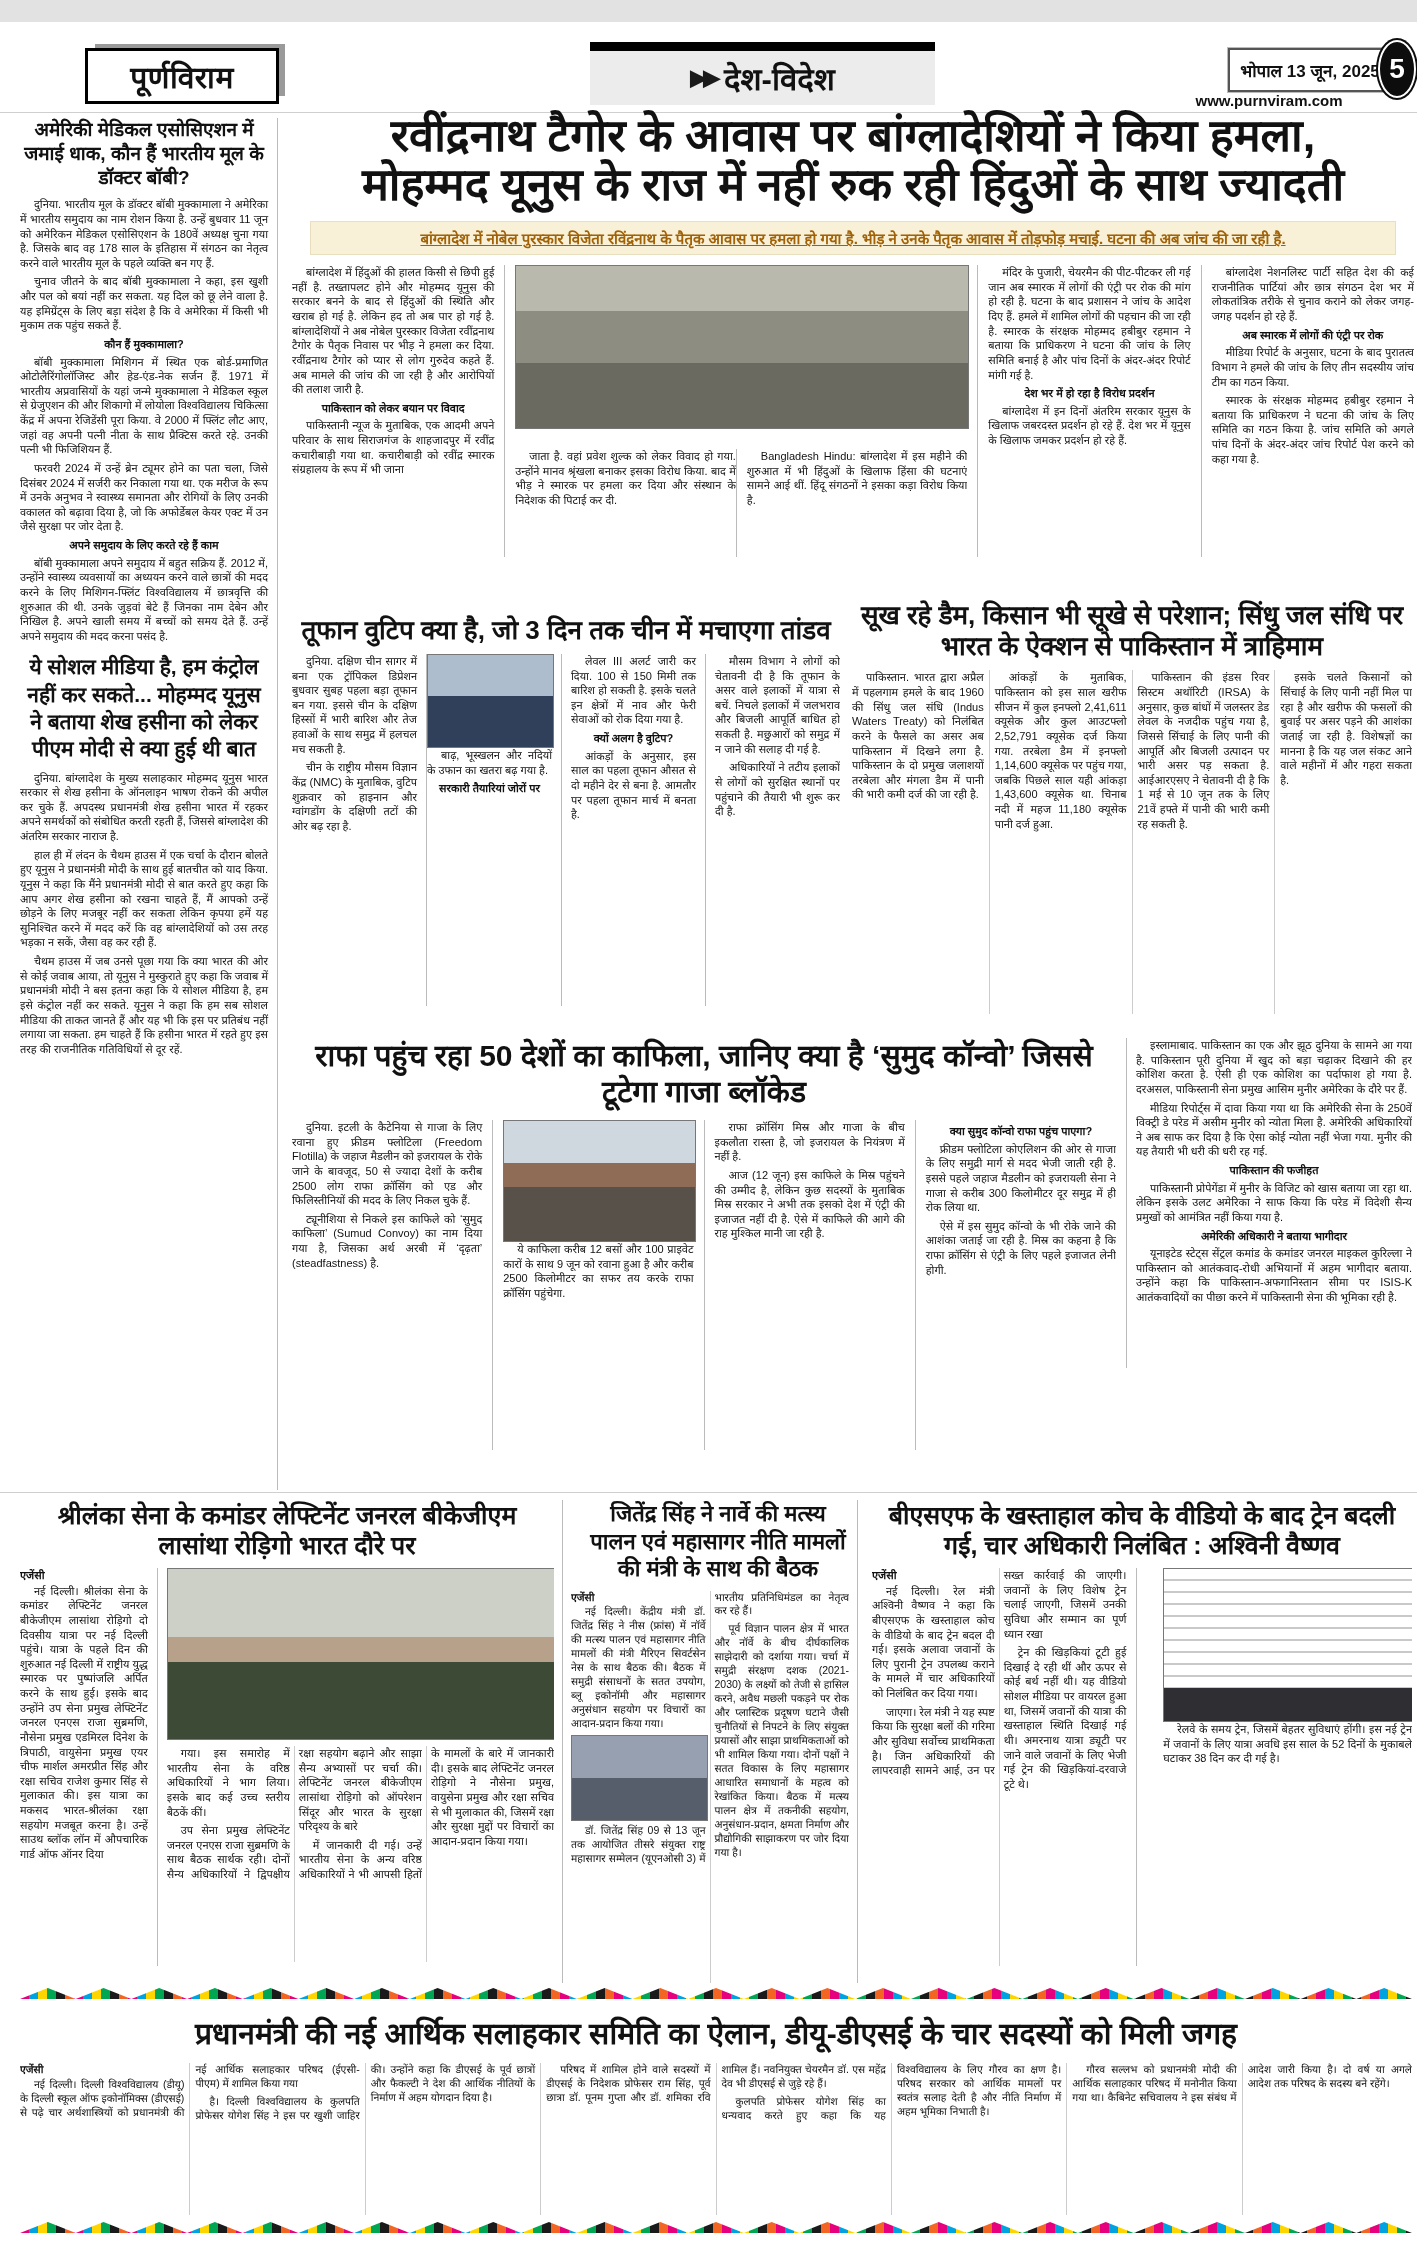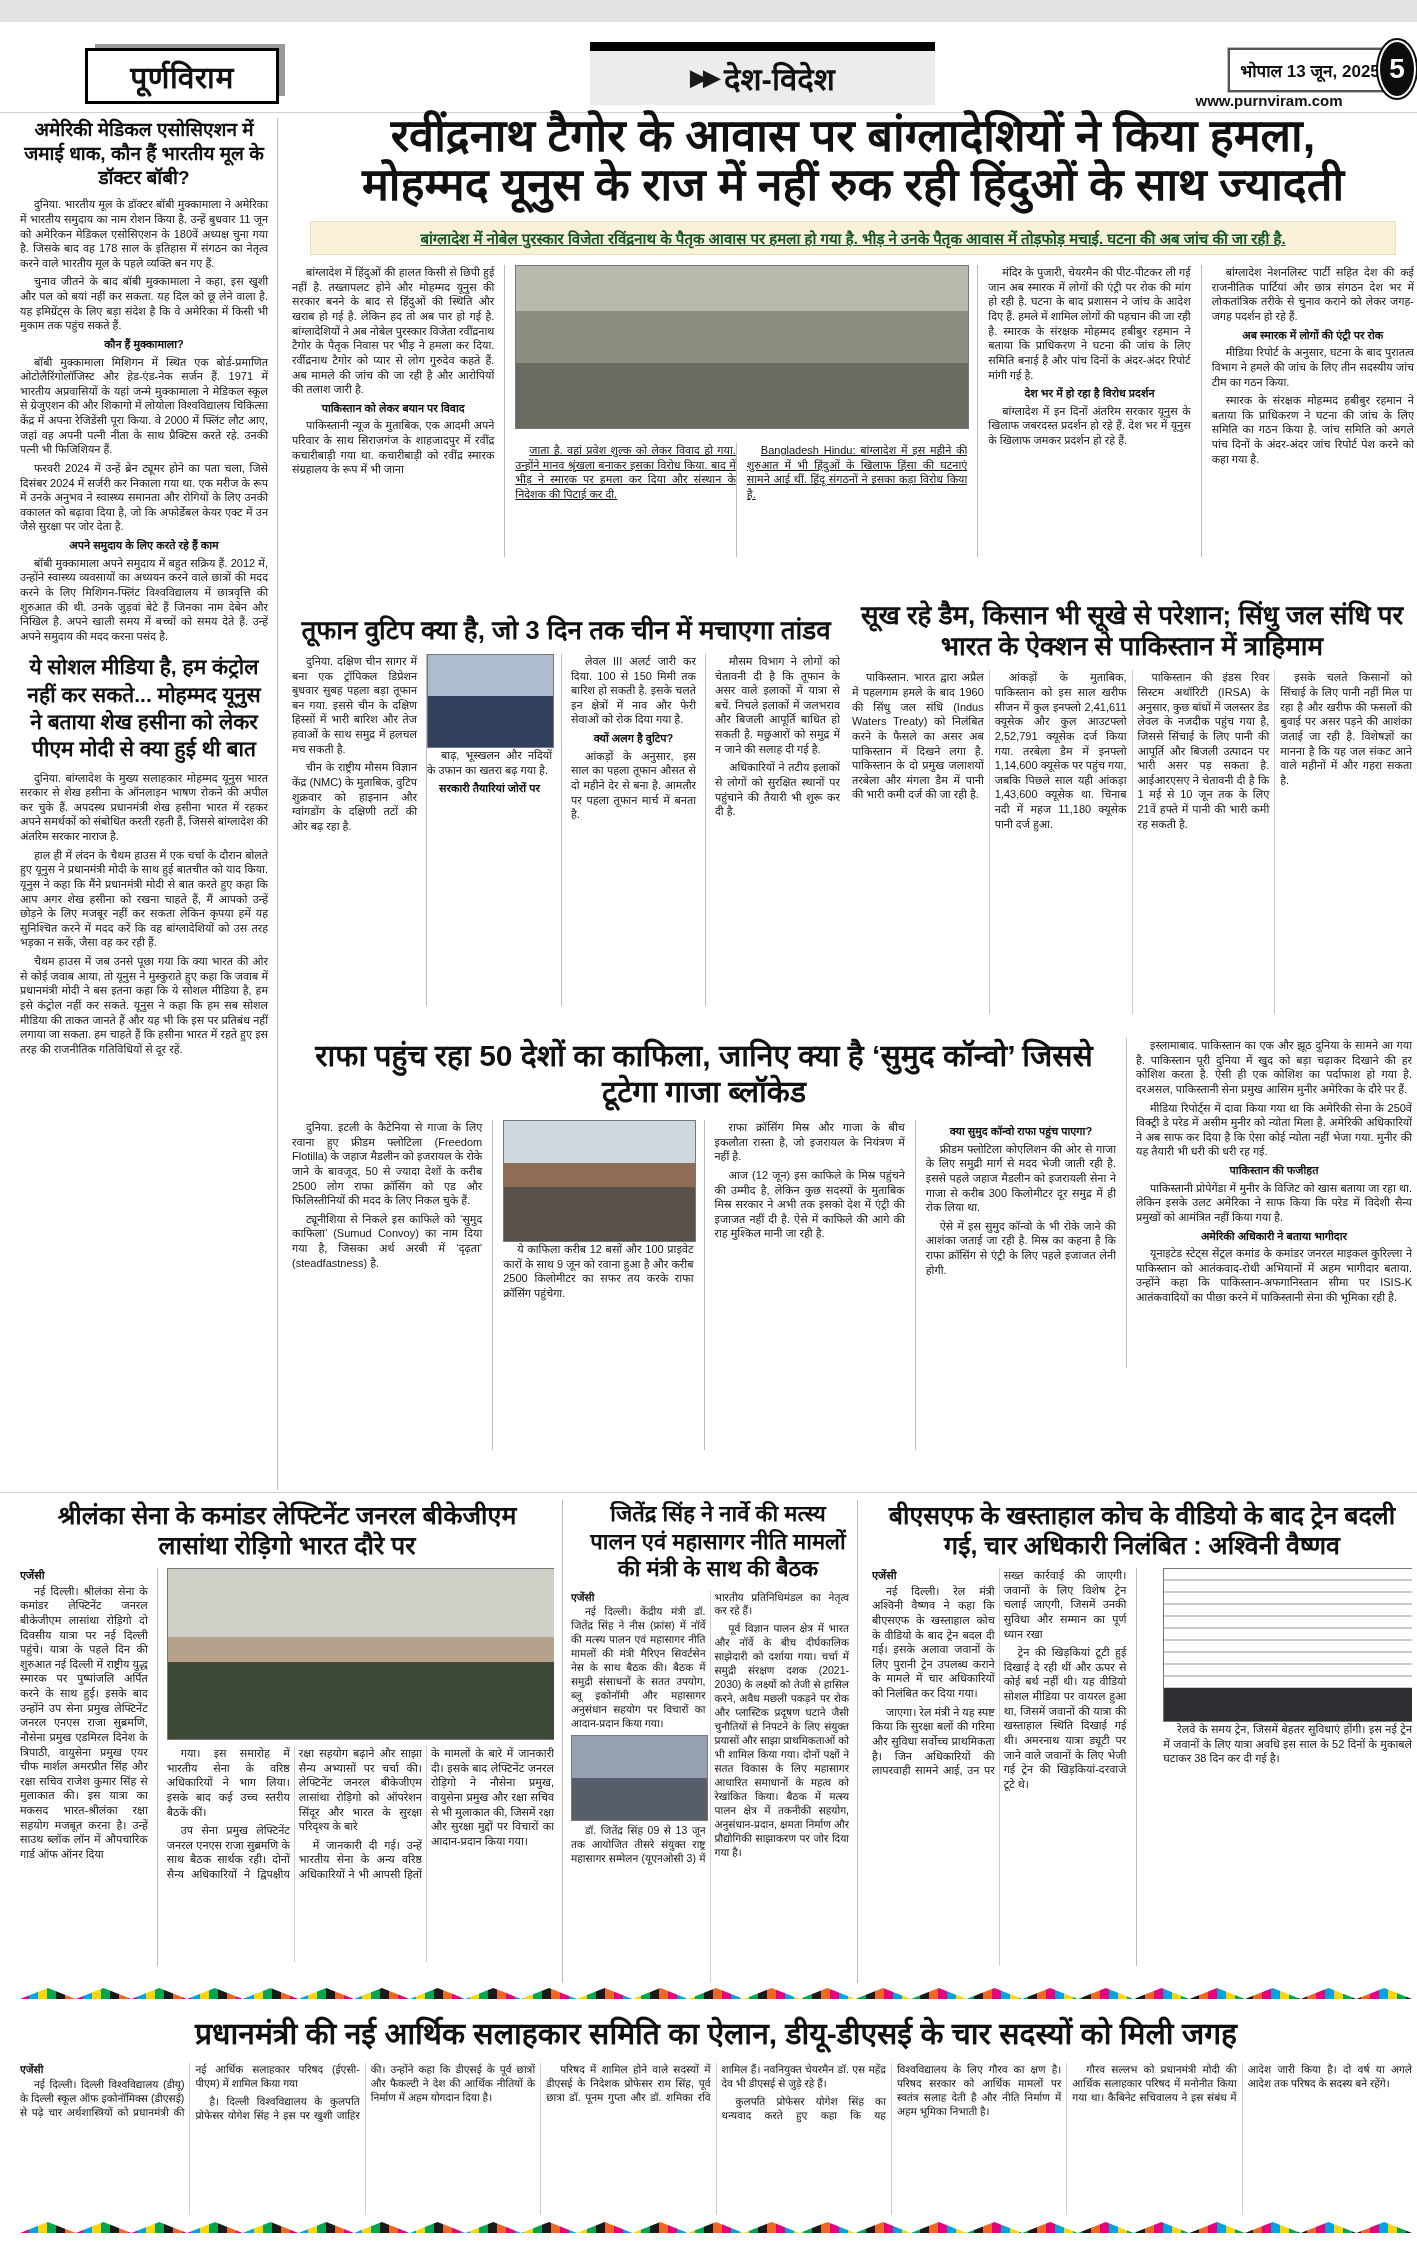--- a/index.html
+++ b/index.html
@@ -32,28 +32,28 @@
   .vrule{border-left:1px solid #bbb;}
   
   .left-col{position:absolute;left:20px;top:118px;width:258px;height:1372px;
             border-right:1px solid #bbb;padding-right:9px;box-sizing:border-box;}
   .left-col h2{font-size:19px;line-height:1.25;text-align:center;margin:0 0 8px 0;}
   .left-col .bighead{font-size:21px;line-height:1.3;font-weight:700;text-align:center;margin:10px 0 8px 0;}
   
   .tagore{position:absolute;left:292px;top:112px;width:1122px;}
   .tagore .h1{font-size:45px;line-height:1.08;font-weight:700;text-align:center;margin:0;}
   .strip{margin:12px 18px 0 18px;background:#f8f1d8;border:1px solid #e8dfbe;padding:6px 10px;
-         text-align:center;font-size:15px;font-weight:700;text-decoration:underline;color:#14532d;}
+         text-align:center;font-size:15px;font-weight:700;text-decoration:underline;color:#a16207;}
   .tagore-body{display:flex;gap:10px;margin-top:10px;height:292px;overflow:hidden;}
   .tagore-body .col{width:215px;}
   .tagore-body .mid{width:452px;}
   .attack-photo{width:100%;height:162px;
       background:linear-gradient(180deg,#b9b9ae 0 28%,#8d8d82 28% 60%,#6a6a60 60% 100%),
                  #999;border:1px solid #777;}
-  .mid-text{display:flex;margin-top:14px;height:118px;overflow:hidden;text-decoration:underline;}
+  .mid-text{display:flex;margin-top:20px;height:118px;overflow:hidden;}
   .mid-text .mcol{width:221px;}
   
   .storm{position:absolute;left:292px;top:616px;width:548px;}
   .storm .h{font-size:26px;font-weight:700;text-align:center;margin:0 0 8px 0;line-height:1.15;}
   .storm-body{display:flex;gap:9px;height:352px;overflow:hidden;}
   .storm-body .col{width:128px;}
   .xi-photo{width:100%;height:92px;border:1px solid #777;
       background:linear-gradient(180deg,#aebdcd 0 45%,#31405a 45% 100%);}
   
   .dam{position:absolute;left:852px;top:600px;width:560px;}

